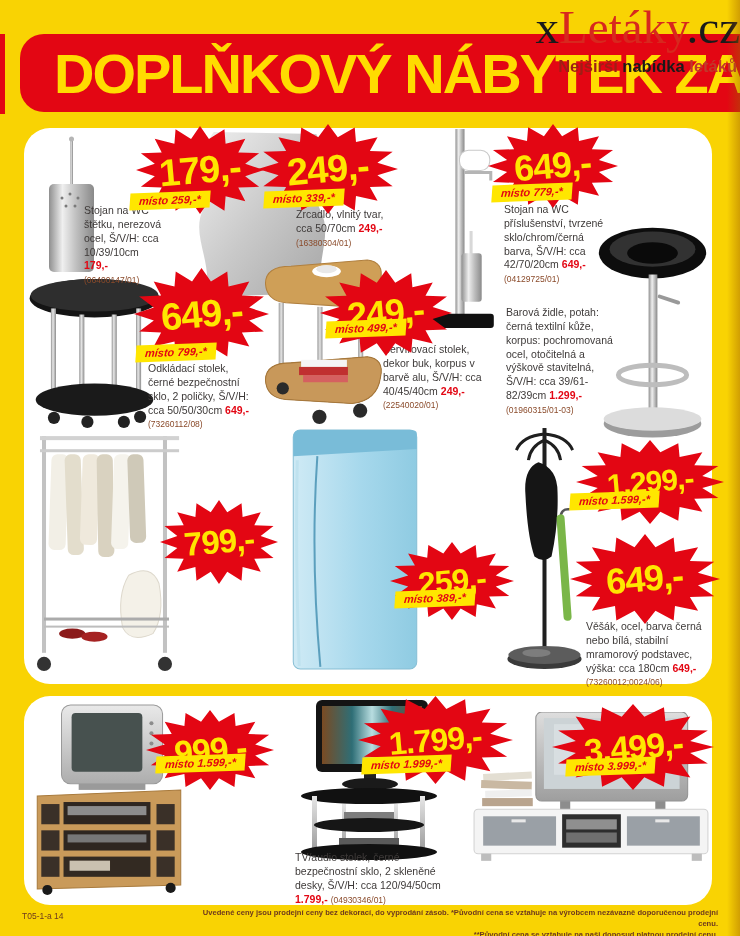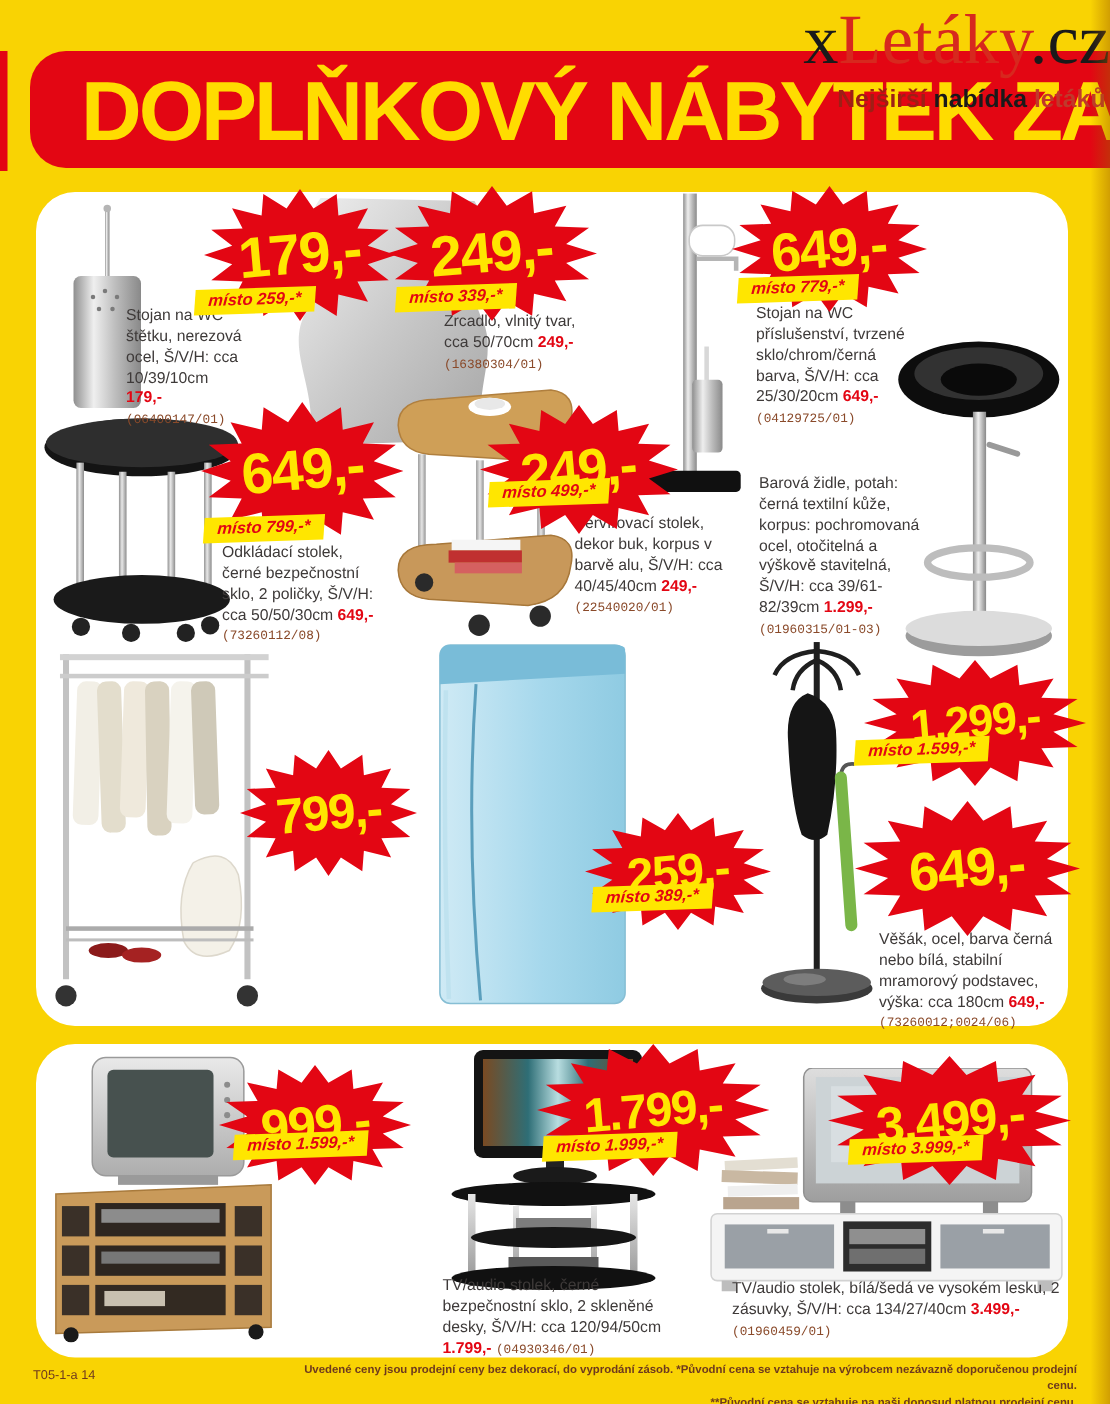--- a/index.html
+++ b/index.html
@@ -27,21 +27,21 @@
   .panel-bottom{left:24px;top:696px;width:688px;height:209px;}
   
   .pimg{position:absolute;z-index:2;}
   .burst{position:absolute;z-index:4;background:#e30613;display:flex;align-items:center;justify-content:center;
          clip-path:polygon(100% 50%,85.3% 57%,96.2% 69.1%,79.9% 70%,85.4% 85.4%,70% 79.9%,69.1% 96.2%,57% 85.3%,50% 100%,43% 85.3%,30.9% 96.2%,30% 79.9%,14.6% 85.4%,20.1% 70%,3.8% 69.1%,14.7% 57%,0% 50%,14.7% 43%,3.8% 30.9%,20.1% 30%,14.6% 14.6%,30% 20.1%,30.9% 3.8%,43% 14.7%,50% 0%,57% 14.7%,69.1% 3.8%,70% 20.1%,85.4% 14.6%,79.9% 30%,96.2% 30.9%,85.3% 43%);}
   .burst span{color:#ffe600;font-weight:800;transform:rotate(-5deg);letter-spacing:-1px;}
   .misto{position:absolute;z-index:5;background:#ffe600;color:#e30613;font-weight:700;font-style:italic;
          font-size:11px;padding:2px 9px 3px;transform:skewX(-6deg) rotate(-2deg);white-space:nowrap;}
   .desc{position:absolute;z-index:3;font-size:10.5px;line-height:1.32;color:#3e3a39;}
   .desc .p{color:#e30613;font-weight:700;}
-  .desc .code{font-size:8.5px;color:#8a4a2a;letter-spacing:0;font-family:Liberation Mono, monospace;}
+  .desc .code{font-size:8.5px;color:#8a4a2a;letter-spacing:0;}
   .desc .code.block{display:block;margin-top:2px;}
   
   .footer-code{position:absolute;left:22px;top:911px;font-size:8.5px;color:#6e3a1e;z-index:3;}
   .footer-note{position:absolute;left:200px;top:907px;width:518px;text-align:right;font-size:7.6px;
                line-height:1.45;color:#6e3a1e;z-index:3;font-weight:700;}
 </style>
 </head>
 <body>
 
 <div class="page">
@@ -126,21 +126,21 @@
     <path d="M40,48 h26 v8" stroke="#b5b5b5" fill="none" stroke-width="3"></path>
     <rect x="45" y="106" width="3" height="24" fill="#d8d8d8"></rect>
     <rect x="37" y="128" width="20" height="48" rx="3" fill="url(#m3)"></rect>
     <rect x="7" y="188" width="62" height="14" rx="3" fill="#101010"></rect>
   </svg>
   <div class="burst" style="left:488px;top:124px;width:130px;height:84px">
       <span style="font-size:36px">649,-</span>
     </div>
   <div class="misto" style="left:492px;top:184px">místo 779,-*</div>
   <div class="desc" style="left:504px;top:203px;width:100px">
-    <span>Stojan na WC příslušenství, tvrzené sklo/chrom/černá barva, Š/V/H: cca 25/30/20cm</span>
+    <span>Stojan na WC příslušenství, tvrzené sklo/chrom/černá barva, Š/V/H: cca 42/70/20cm</span>
     <span class="p">649,-</span>
     <span class="code block">(04129725/01)</span>
   </div>
 
   <svg class="pimg" style="left:26px;top:276px;width:138px;height:152px" viewBox="0 0 135 150">
     <defs>
         <linearGradient id="m4" x1="0" y1="0" x2="1" y2="0">
           <stop offset="0" stop-color="#909090"></stop>
           <stop offset=".4" stop-color="#e8e8e8"></stop>
           <stop offset="1" stop-color="#8c8c8c"></stop>
@@ -211,21 +211,21 @@
       </defs>
     <ellipse cx="62" cy="30" rx="55" ry="26" fill="#0d0d0d"></ellipse>
       <ellipse cx="62" cy="26" rx="44" ry="18" fill="#323232"></ellipse>
       <ellipse cx="62" cy="30" rx="26" ry="11" fill="#0a0a0a"></ellipse>
     <rect x="58" y="52" width="9" height="142" fill="url(#m6)"></rect>
     <rect x="68" y="72" width="24" height="4" rx="2" fill="#999999" transform="rotate(18 68 72)"></rect>
     <ellipse cx="62" cy="155" rx="35" ry="10" fill="none" stroke="#bdbdbd" stroke-width="5"></ellipse>
     <ellipse cx="62" cy="205" rx="50" ry="14" fill="#9c9c9c"></ellipse>
       <ellipse cx="62" cy="200" rx="50" ry="12" fill="#dcdcdc"></ellipse>
   </svg>
-  <div class="desc" style="left:506px;top:316px;width:112px">
+  <div class="desc" style="left:506px;top:306px;width:112px">
     <span>Barová židle, potah: černá textilní kůže, korpus: pochromovaná ocel, otočitelná a výškově stavitelná, Š/V/H: cca 39/61-82/39cm</span>
     <span class="p">1.299,-</span>
     <span class="code block">(01960315/01-03)</span>
   </div>
   <div class="burst" style="left:576px;top:440px;width:148px;height:84px">
       <span style="font-size:30px">1.299,-</span>
     </div>
   <div class="misto" style="left:570px;top:492px">místo 1.599,-*</div>
 
   <svg class="pimg" style="left:28px;top:424px;width:155px;height:252px" viewBox="0 0 150 250">
@@ -390,25 +390,20 @@
     <rect x="88" y="101" width="58" height="33" fill="#2d2d2d"></rect>
       <rect x="92" y="106" width="50" height="10" fill="#8f8f8f"></rect>
       <rect x="92" y="119" width="50" height="10" fill="#6f6f6f"></rect>
     <rect x="8" y="140" width="10" height="7" fill="#bdbdbd"></rect>
       <rect x="216" y="140" width="10" height="7" fill="#bdbdbd"></rect>
   </svg>
   <div class="burst" style="left:552px;top:704px;width:162px;height:86px">
       <span style="font-size:34px">3.499,-</span>
     </div>
   <div class="misto" style="left:566px;top:758px">místo 3.999,-*</div>
-  <div class="desc" style="left:488px;top:853px;width:224px">
-    <span>TV/audio stolek, bílá/šedá ve vysokém lesku, 2 zásuvky, Š/V/H: cca 134/27/40cm</span>
-    <span class="p">3.499,-</span>
-    <span class="code">(01960459/01)</span>
-  </div>
 
   <div class="footer-code">T05-1-a 14</div>
   <div class="footer-note">
     <span>Uvedené ceny jsou prodejní ceny bez dekorací, do vyprodání zásob. *Původní cena se vztahuje na výrobcem nezávazně doporučenou prodejní cenu.</span><br>
     <span>**Původní cena se vztahuje na naši doposud platnou prodejní cenu.</span>
   </div>
 
   <div class="edge-right"></div>
 </div>
 

